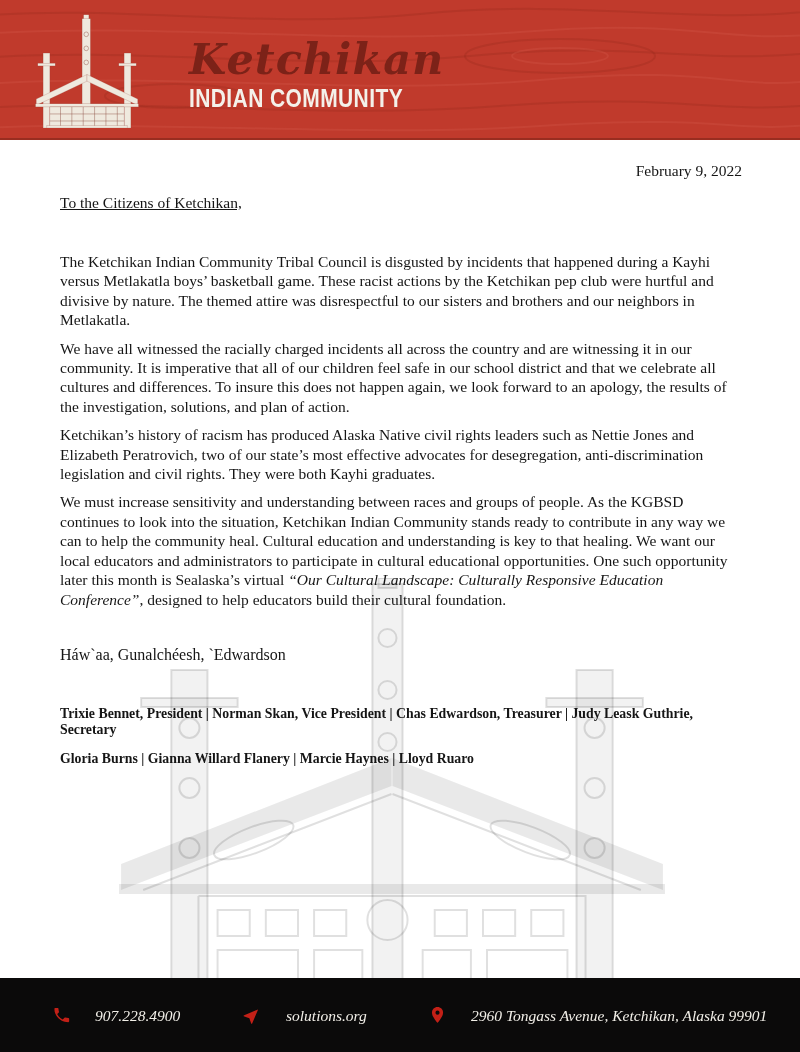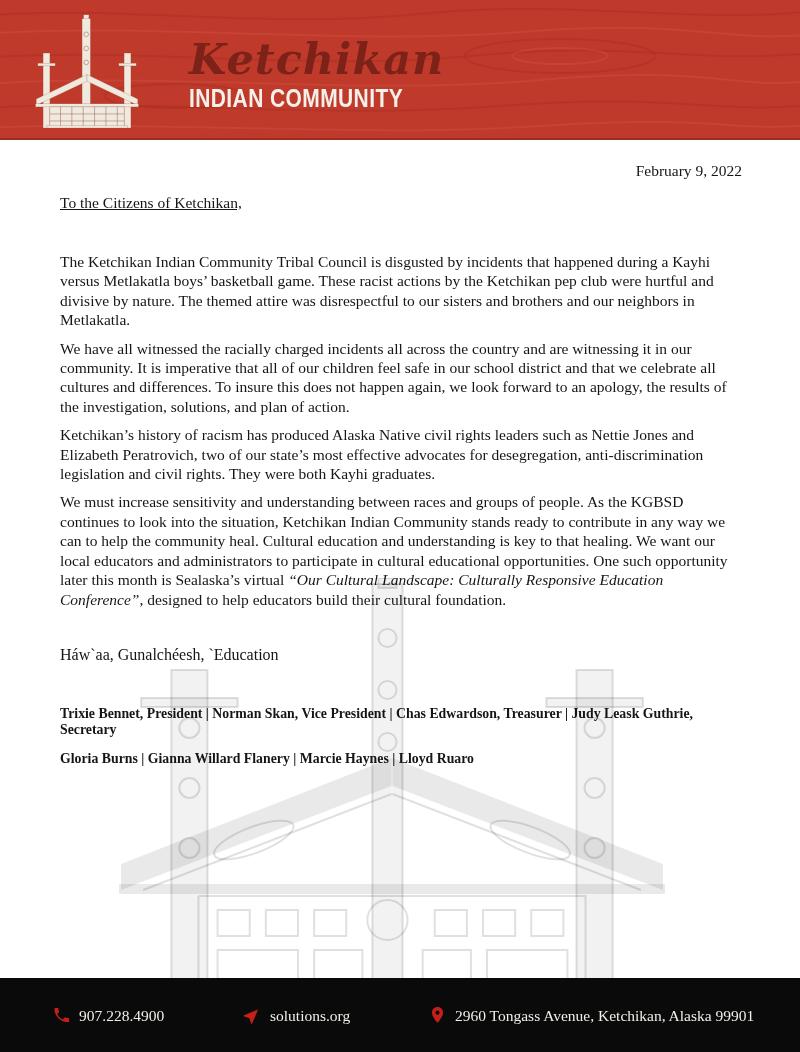--- a/index.html
+++ b/index.html
@@ -47,22 +47,22 @@
   .body-text p.first { margin-top:40px; }
   .body-text em { font-style:italic; }
   .closing { margin-top:37px; font-size:16px; }
   .council { margin-top:42px; text-align:left; font-weight:bold; font-size:13.8px; line-height:1.2; }
   .council-line2 { margin-top:12px; }
 
   
   .footer { position:absolute; left:0; bottom:0; width:800px; height:74px; background:#0b0a0a; z-index:2; }
   .footer-item {
     position:absolute; top:50%; transform:translateY(-50%);
-    display:flex; align-items:center; gap:8px;
-    color:#f2efe8; font-size:15.5px; white-space:nowrap;
+    display:flex; align-items:center; gap:24px;
+    color:#f2efe8; font-size:15.5px; white-space:nowrap;font-style:italic;
   }
   .fi-phone { left:52px; }
   .fi-web   { left:243px; }
   .fi-addr  { left:428px; }
   .f-icon { width:19px; height:19px; flex:0 0 auto; }
   .f-icon path, .f-icon polygon { fill:#c32017; }
 </style>
 </head>
 <body>
 
@@ -146,21 +146,21 @@
     <div class="date">February 9, 2022</div>
     <div class="salutation">To the Citizens of Ketchikan,</div>
 
     <div class="body-text">
       <p class="first">The Ketchikan Indian Community Tribal Council is disgusted by incidents that happened during a Kayhi versus Metlakatla boys’ basketball game. These racist actions by the Ketchikan pep club were hurtful and divisive by nature. The themed attire was disrespectful to our sisters and brothers and our neighbors in Metlakatla.</p>
       <p>We have all witnessed the racially charged incidents all across the country and are witnessing it in our community.  It is imperative that all of our children feel safe in our school district and that we celebrate all cultures and differences. To insure this does not happen again, we look forward to an apology, the results of the investigation, solutions, and plan of action.</p>
       <p>Ketchikan’s history of racism has produced Alaska Native civil rights leaders such as Nettie Jones and Elizabeth Peratrovich, two of our state’s most effective advocates for desegregation, anti-discrimination legislation and civil rights. They were both Kayhi graduates.</p>
       <p><span>We must increase sensitivity and understanding between races and groups of people.  As the KGBSD continues to look into the situation, Ketchikan Indian Community stands ready to contribute in any way we can to help the community heal.  Cultural education and understanding is key to that healing. We want our local educators and administrators to participate in cultural educational opportunities. One such opportunity later this month is Sealaska’s virtual </span><em>“Our Cultural Landscape: Culturally Responsive Education Conference”</em><span>, designed to help educators build their cultural foundation.</span></p>
     </div>
 
-    <div class="closing">Háw`aa, Gunalchéesh, `Education</div>
+    <div class="closing">Háw`aa, Gunalchéesh, `Edwardson</div>
 
     <div class="council">
       <div class="council-line1">Trixie Bennet, President | Norman Skan, Vice President | Chas Edwardson, Treasurer | Judy Leask Guthrie, Secretary</div>
       <div class="council-line2">Gloria Burns | Gianna Willard Flanery | Marcie Haynes | Lloyd Ruaro</div>
     </div>
   </div>
 
   <div class="footer">
     <div class="footer-item fi-phone">
       <svg class="f-icon" viewBox="0 0 24 24" aria-hidden="true">

